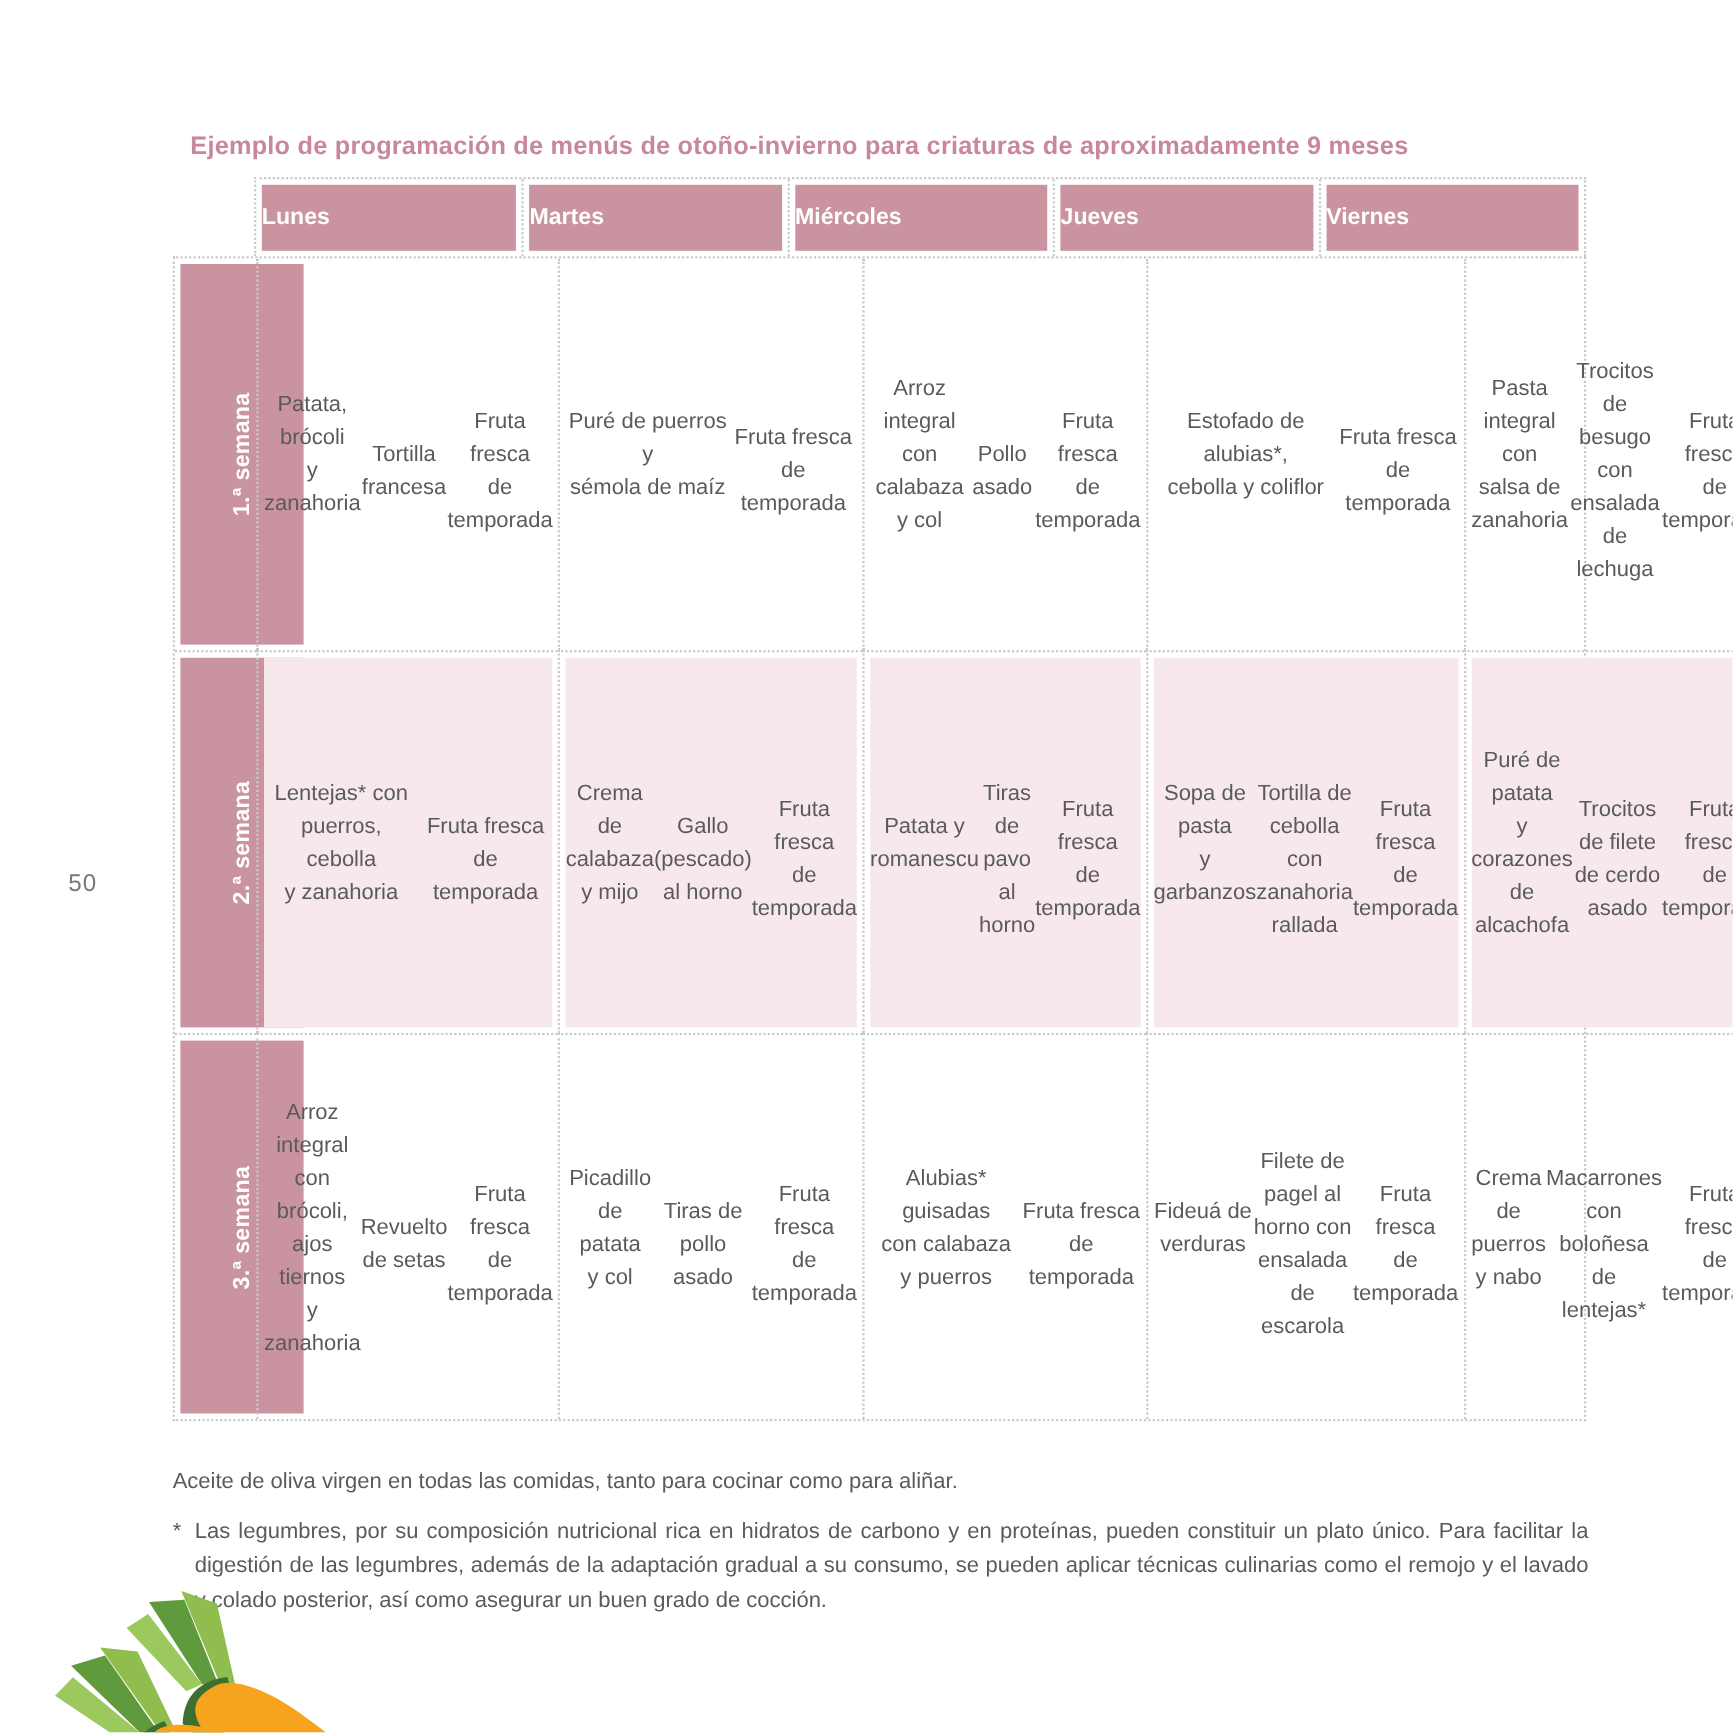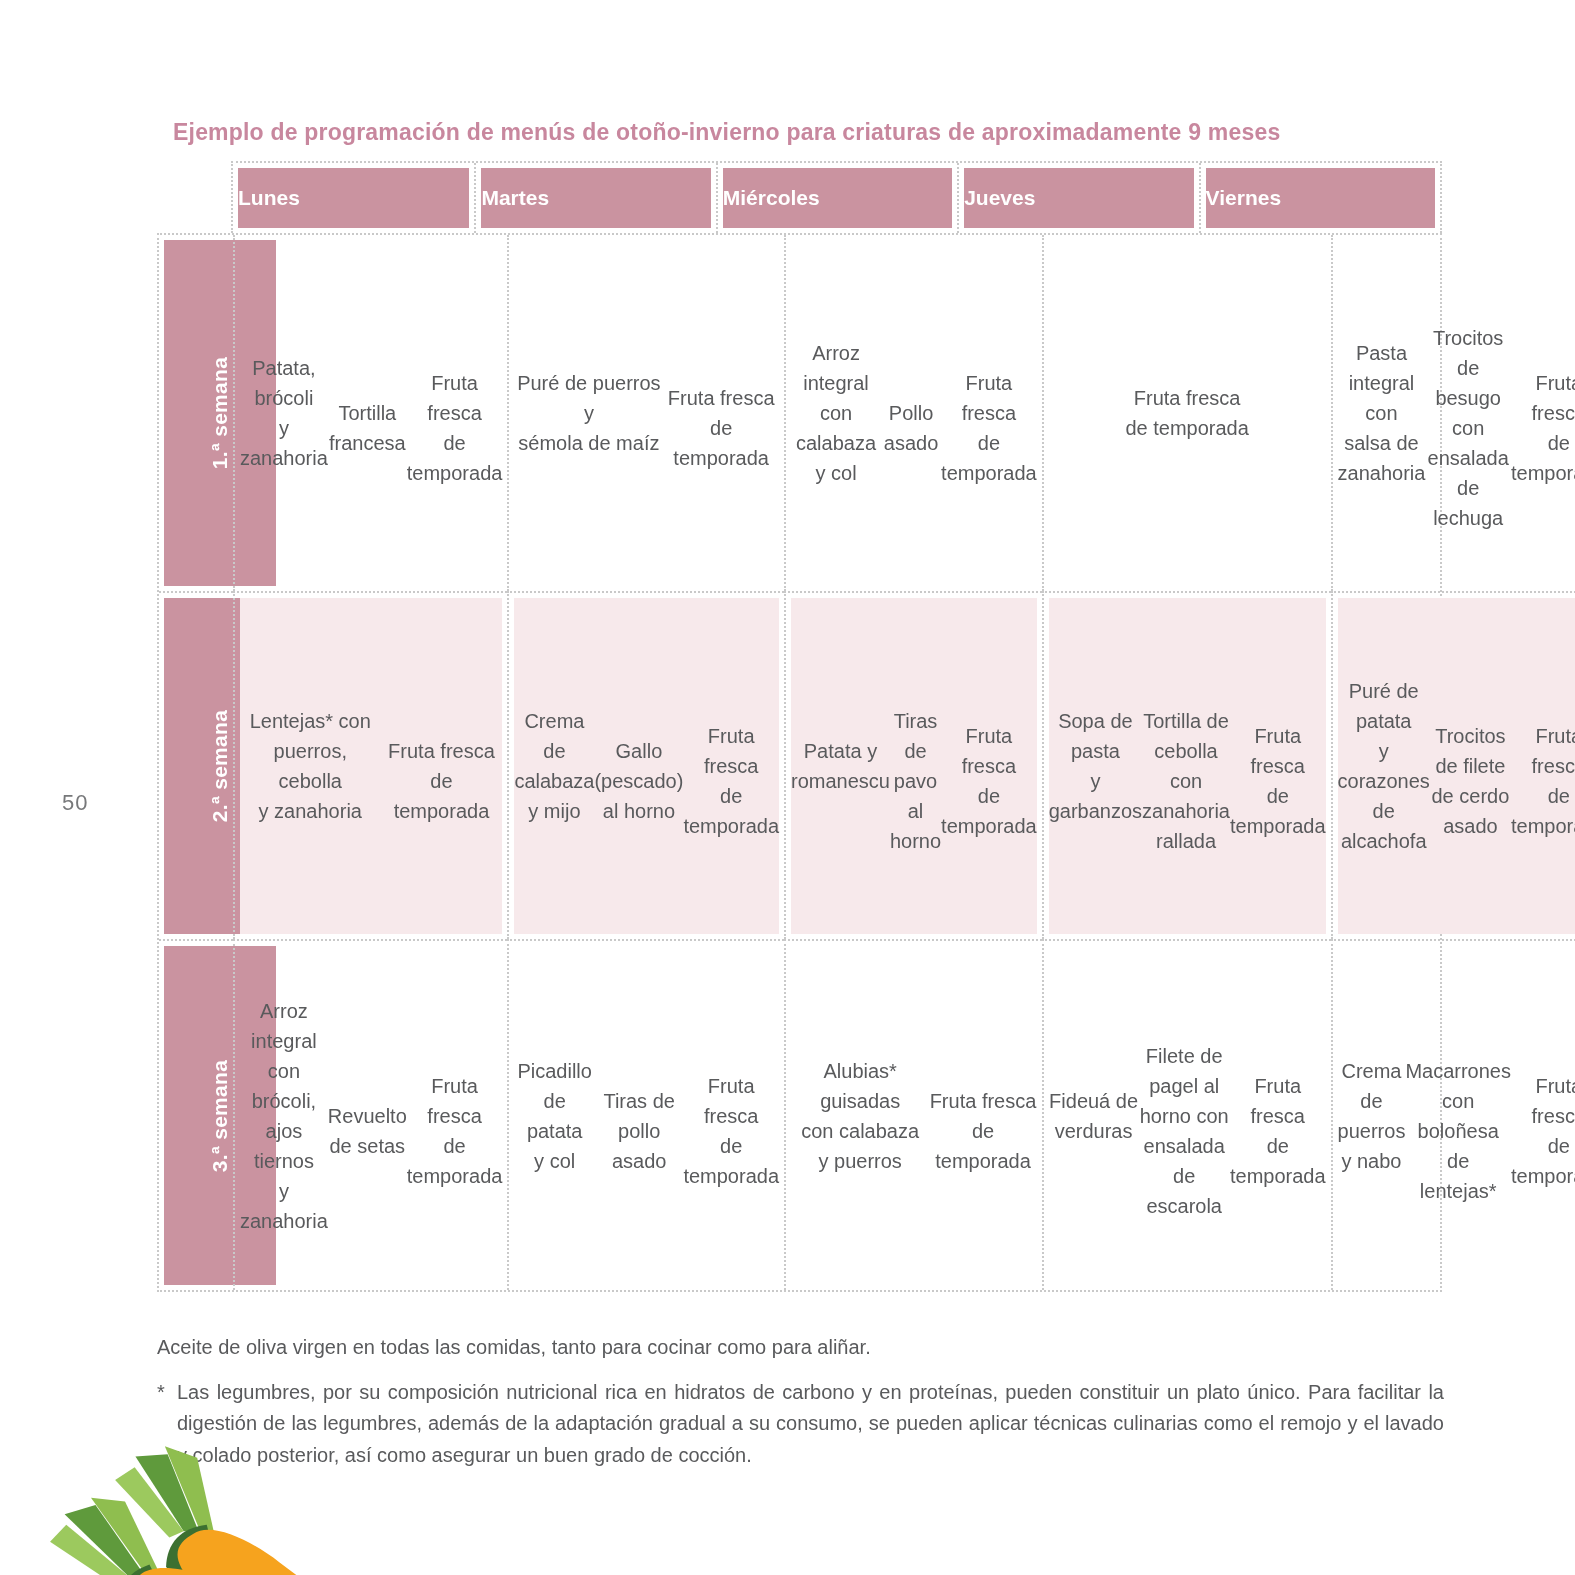--- a/index.html
+++ b/index.html
@@ -144,20 +144,22 @@
           <div class="dfill">
         <div class="mi">Arroz integral con
 calabaza y col</div>
         <div class="mi">Pollo asado</div>
         <div class="mi">Fruta fresca
 de temporada</div>
       </div>
         </div>
       <div class="cell data-cell">
           <div class="dfill">
+        <div class="mi">Estofado de alubias*,
+cebolla y coliflor</div>
         <div class="mi">Fruta fresca
 de temporada</div>
       </div>
         </div>
       <div class="cell data-cell">
           <div class="dfill">
         <div class="mi">Pasta integral con
 salsa de zanahoria</div>
         <div class="mi">Trocitos de besugo
 con ensalada

